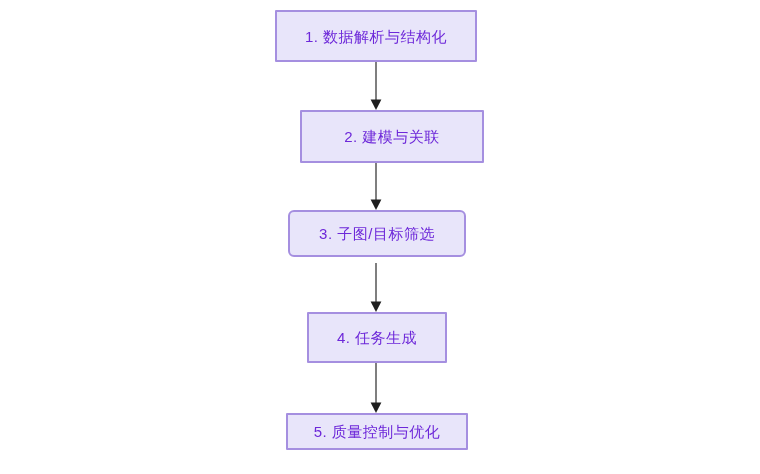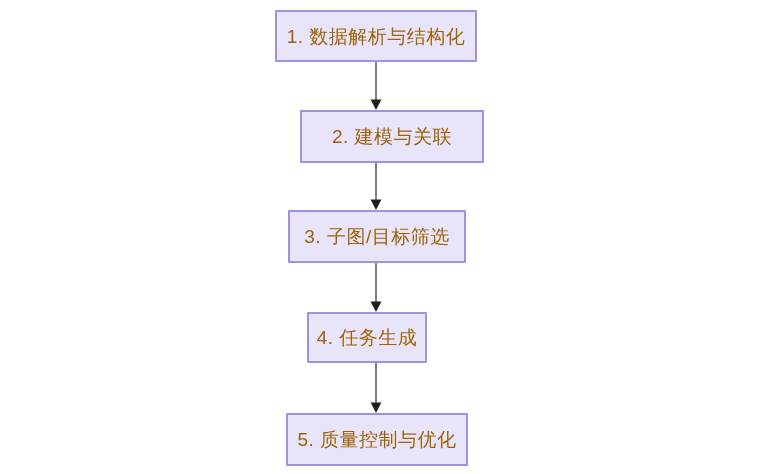--- a/index.html
+++ b/index.html
@@ -20,22 +20,22 @@
   }
   .node {
     position: absolute;
     box-sizing: border-box;
     background: #e8e5fa;
     border: 2px solid #a58fe0;
     border-radius: 1px;
     display: flex;
     align-items: center;
     justify-content: center;
-    color: #a16207;
-    font-size: 19px;
+    color: #6d28d9;
+    font-size: 15px;
     line-height: 1;
     letter-spacing: 0.5px;
     white-space: nowrap;
     font-family: "Liberation Sans", "DejaVu Sans", sans-serif;
   }
   .node-label {
     display: block;
     pointer-events: none;
   }
   .edge {
@@ -48,23 +48,23 @@
     fill: none;
   }
   .edge-head {
     fill: #1f1f1f;
     stroke: none;
   }
 
   
   #node-1 { left: 275px; top: 10px;  width: 202px; height: 52px; }
   #node-2 { left: 300px; top: 110px; width: 184px; height: 53px; }
-  #node-3 { left: 288px; top: 210px; width: 178px; height: 53px; }
-  #node-4 { left: 307px; top: 312px; width: 120px; height: 51px; }
-  #node-5 { left: 286px; top: 413px; width: 182px; height: 53px; align-items: center; }
+  #node-3 { left: 288px; top: 210px; width: 178px; height: 47px; border-radius: 6px; }
+  #node-4 { left: 307px; top: 312px; width: 140px; height: 51px; }
+  #node-5 { left: 286px; top: 413px; width: 182px; height: 37px; align-items: center; }
 
   
   #edge-1-2 { left: 366px; top: 62px;  width: 20px; height: 48px; }
   #edge-2-3 { left: 366px; top: 163px; width: 20px; height: 47px; }
   #edge-3-4 { left: 366px; top: 263px; width: 20px; height: 49px; }
   #edge-4-5 { left: 366px; top: 363px; width: 20px; height: 50px; }
 </style>
 </head>
 <body>
 

